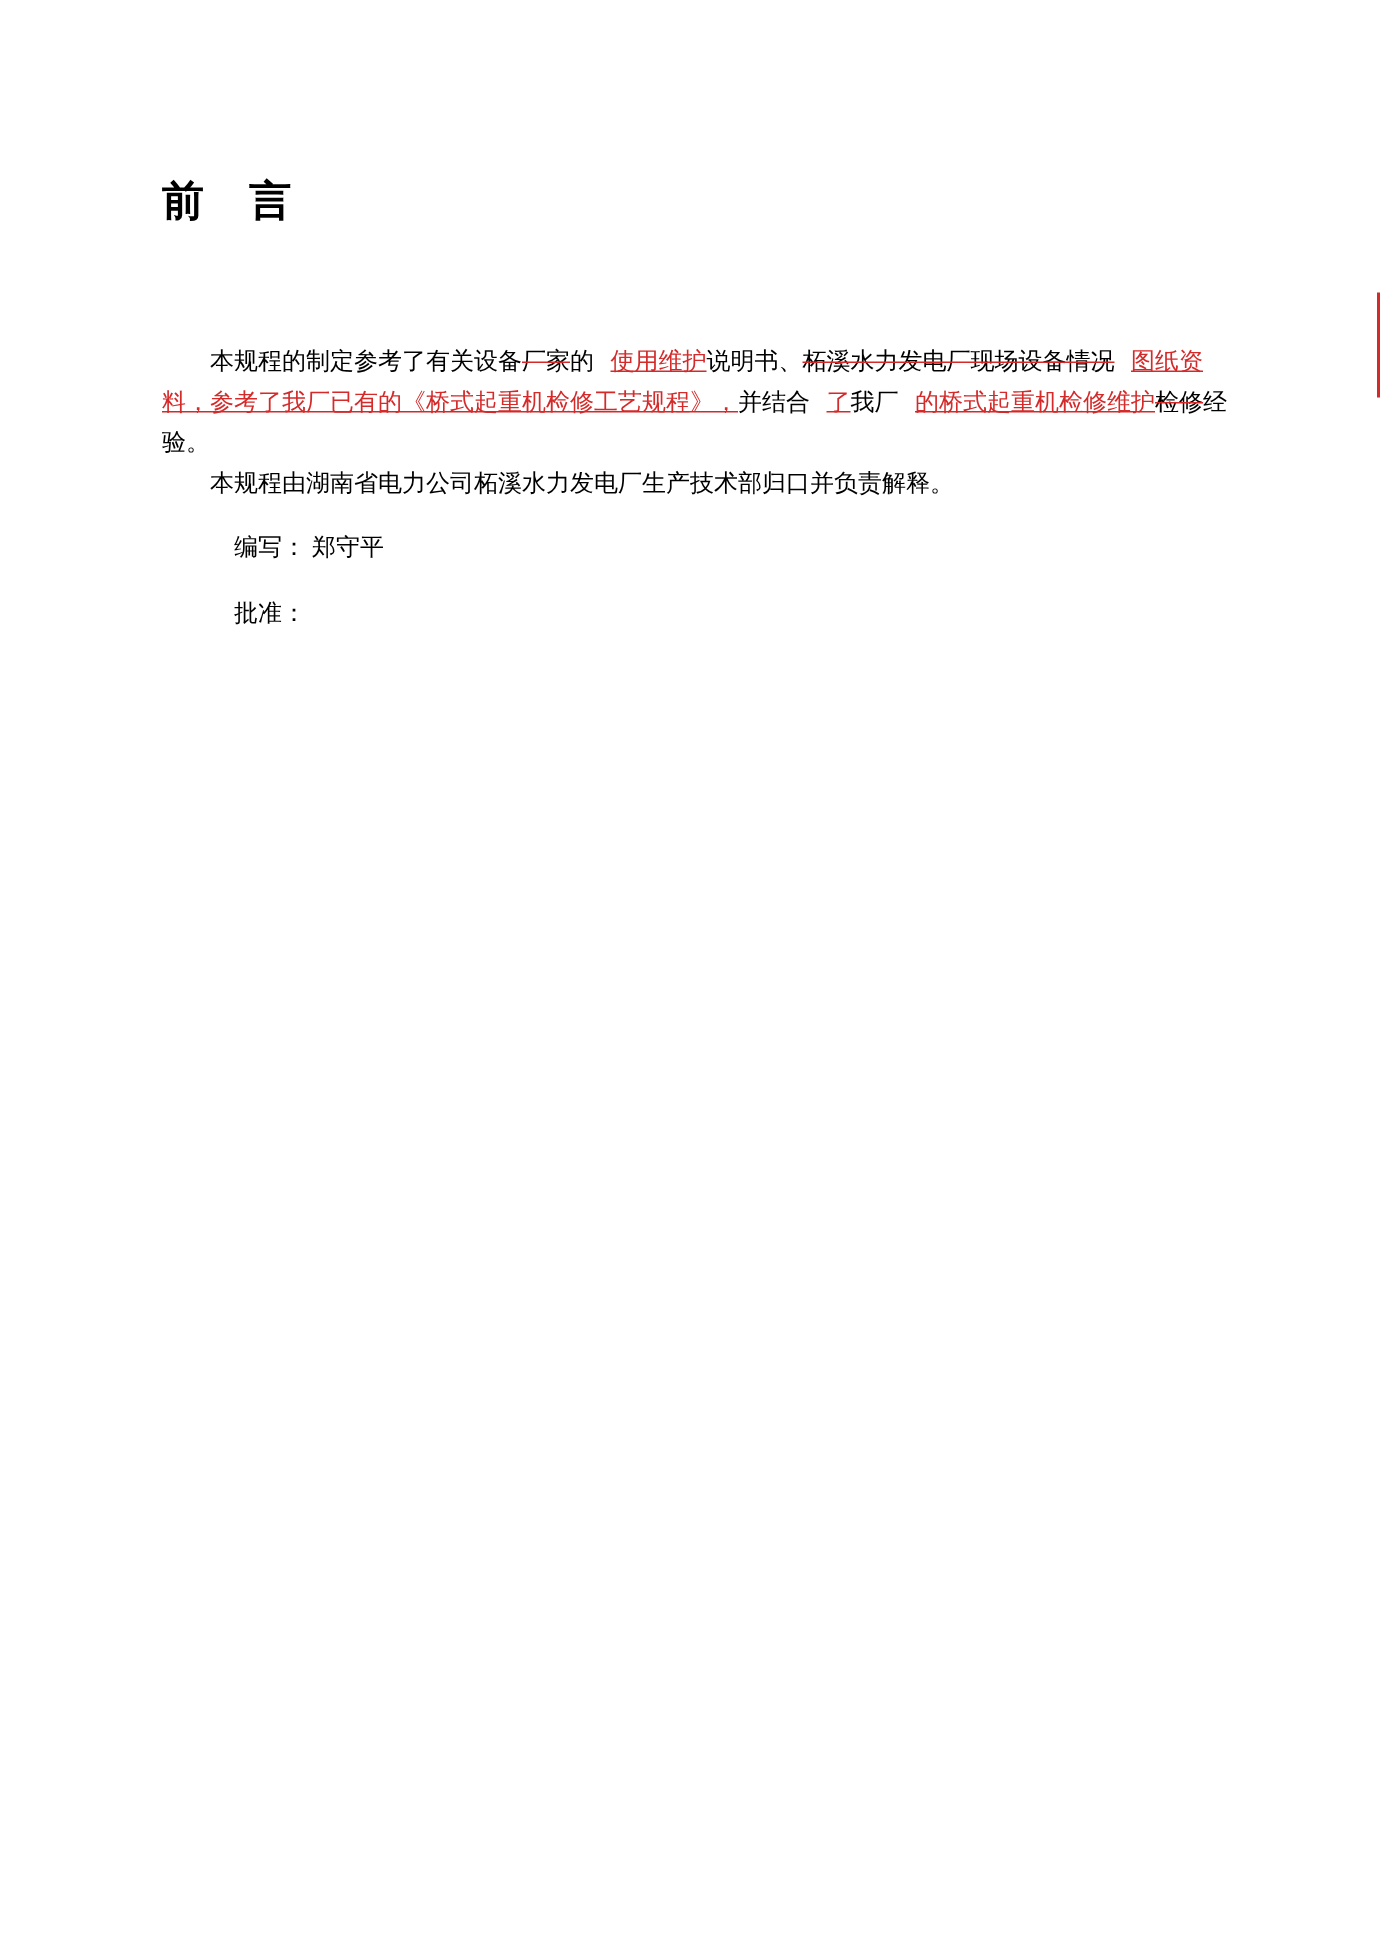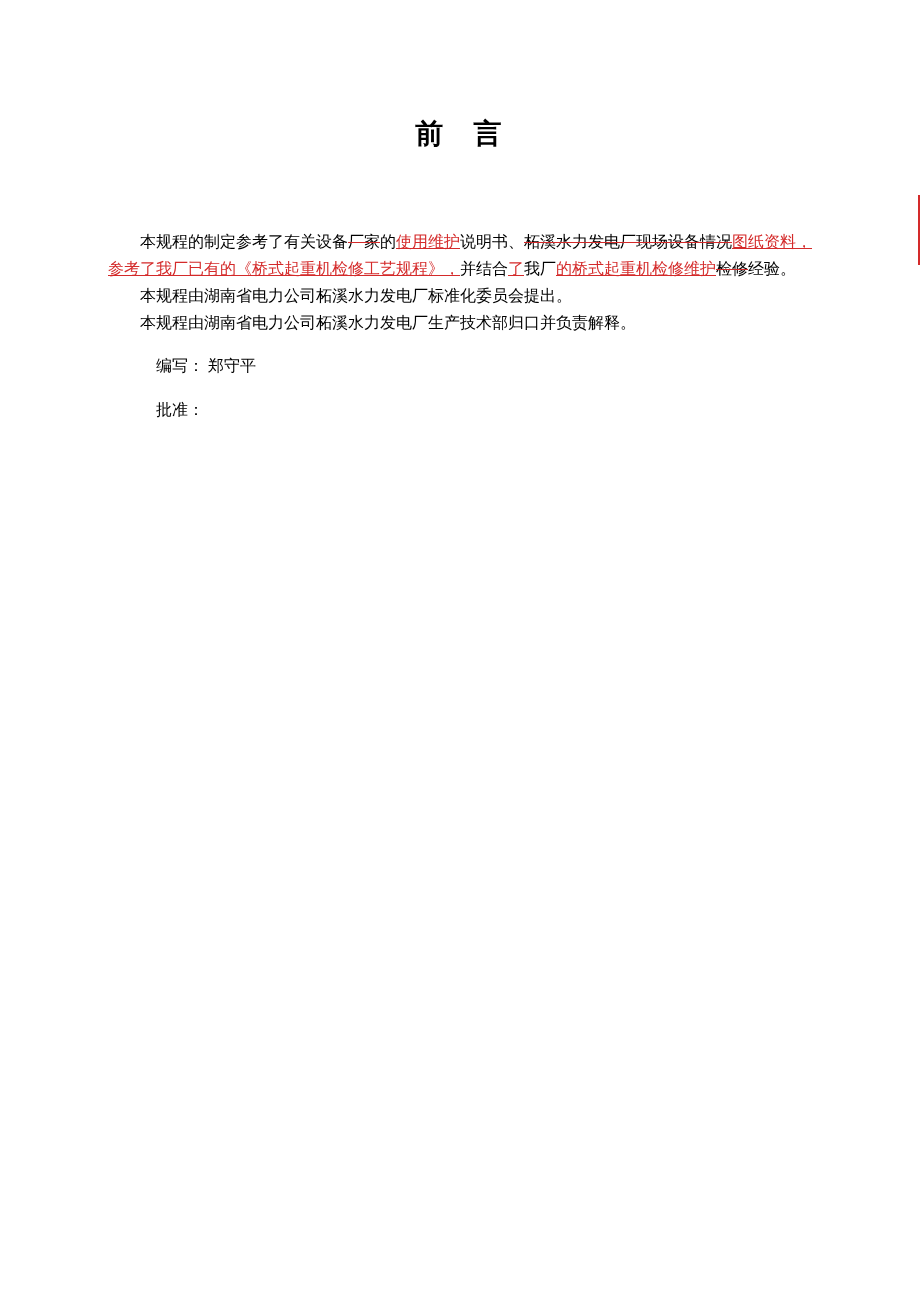--- a/index.html
+++ b/index.html
@@ -14,41 +14,41 @@
       font-family: "SimSun", "宋体", serif;
       font-size: 16px;
       line-height: 1.7;
       color: #000000;
       position: relative;
     }
     .page {
       padding: 110px 100px 60px 108px;
     }
     .title {
-      text-align: center;
       font-size: 28px;
       font-weight: bold;
       margin-bottom: 70px;
       letter-spacing: 0.4em;
       font-family: "SimHei", "黑体", sans-serif;
     }
     .paragraph {
       text-indent: 2em;
       margin: 0;
       line-height: 1.7;
     }
     .red-strike {
       color: #000000;
       text-decoration: line-through;
       text-decoration-color: #d42a2a;
     }
     .red-underline {
       color: #d42a2a;
       text-decoration: underline;
       text-decoration-color: #d42a2a;
+      padding-left: 11px;
     }
     .author-line {
       text-indent: 2em;
       margin: 16px;
       line-height: 1.7;
     }
     .right-bar {
       position: absolute;
       right: 0;
       top: 195px;
@@ -62,17 +62,16 @@
 
 <div class="right-bar"></div>
 
 <div class="page">
   <h1 class="title">前  言</h1>
 
   <p class="paragraph">
     <span>本规程的制定参考了有关设备</span><span class="red-strike">厂家</span><span>的</span><span class="red-underline">使用维护</span><span>说明书、</span><span class="red-strike">柘溪水力发电厂现场设备情况</span><span class="red-underline">图纸资料，参考了我厂已有的《桥式起重机检修工艺规程》，</span><span>并结合</span><span class="red-underline">了</span><span>我厂</span><span class="red-underline">的桥式起重机检修维护</span><span class="red-strike">检修</span><span>经验。</span>
   </p>
 
-  <p class="paragraph">本规程由湖南省电力公司柘溪水力发电厂标准化委员会提出。</p>
   <p class="paragraph">本规程由湖南省电力公司柘溪水力发电厂生产技术部归口并负责解释。</p>
   <p class="author-line">编写：  郑守平</p>
   <p class="author-line">批准：</p>
 </div>
 
 </body></html>

